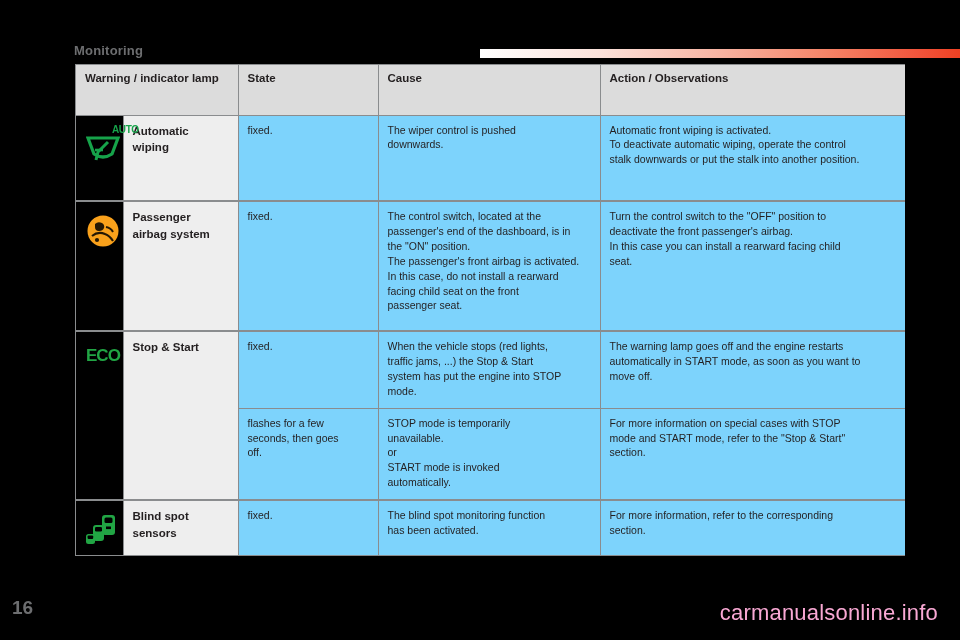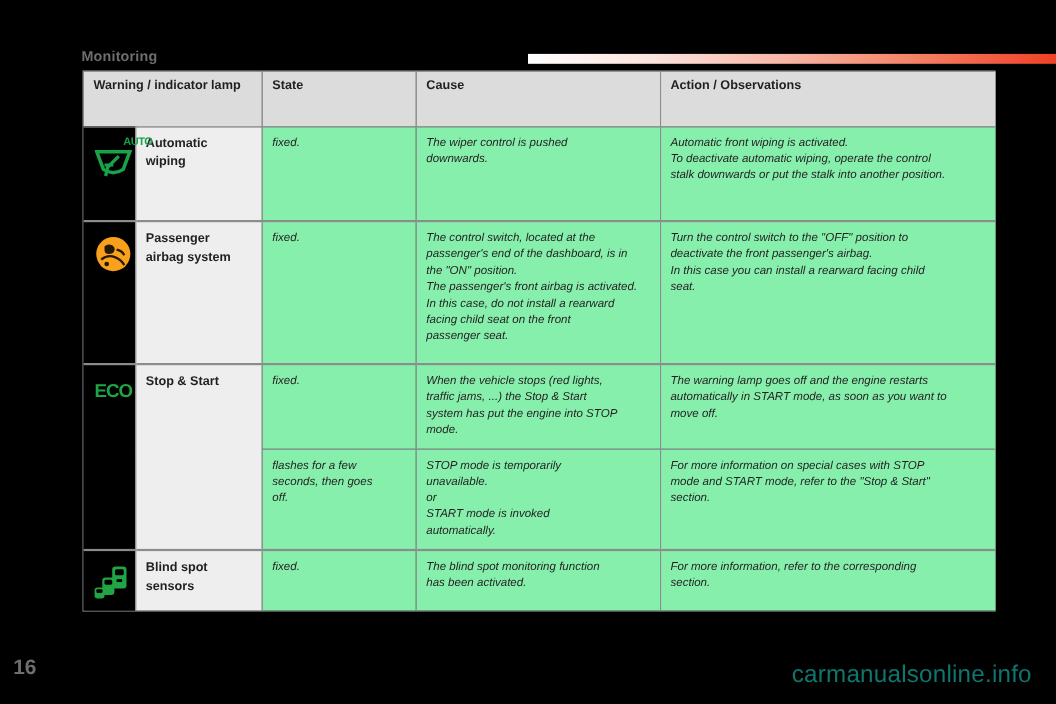--- a/index.html
+++ b/index.html
@@ -80,23 +80,22 @@
     border-left:none;
   }
   td.label-cell{
     background:#eeeeee;
     font-weight:bold;
     font-size:11.5px;
     line-height:1.45;
     color:#231f20;
   }
   td.state-cell, td.cause-cell, td.action-cell{
-    background:#86efac;
-    color:#231f20;
-    font-style:italic;
+    background:#7dd3fc;
+    color:#231f20;
   }
   td.action-cell{ border-right:none;}
 
   tbody tr.last-row td{ border-bottom:none;}
 
   
   tr.group-sep td{ border-top:2px solid #8a8c8e;}
 
   
   .icon-box{
@@ -123,21 +122,21 @@
     padding-top:6px;
   }
 
   
   .page-number{
     position:absolute;left:12px;bottom:21px;
     font-size:19px;font-weight:bold;color:#6d6e70;
   }
   .watermark{
     position:absolute;right:22px;bottom:14px;
-    font-size:22px;color:#0f766e;
+    font-size:22px;color:#f9a8d4;
     letter-spacing:.2px;
     margin-left:19px;
   }
 </style>
 </head>
 <body>
 
 <div class="page-header">
   <div class="chapter-title">Monitoring</div>
   <div class="header-rule"></div>

